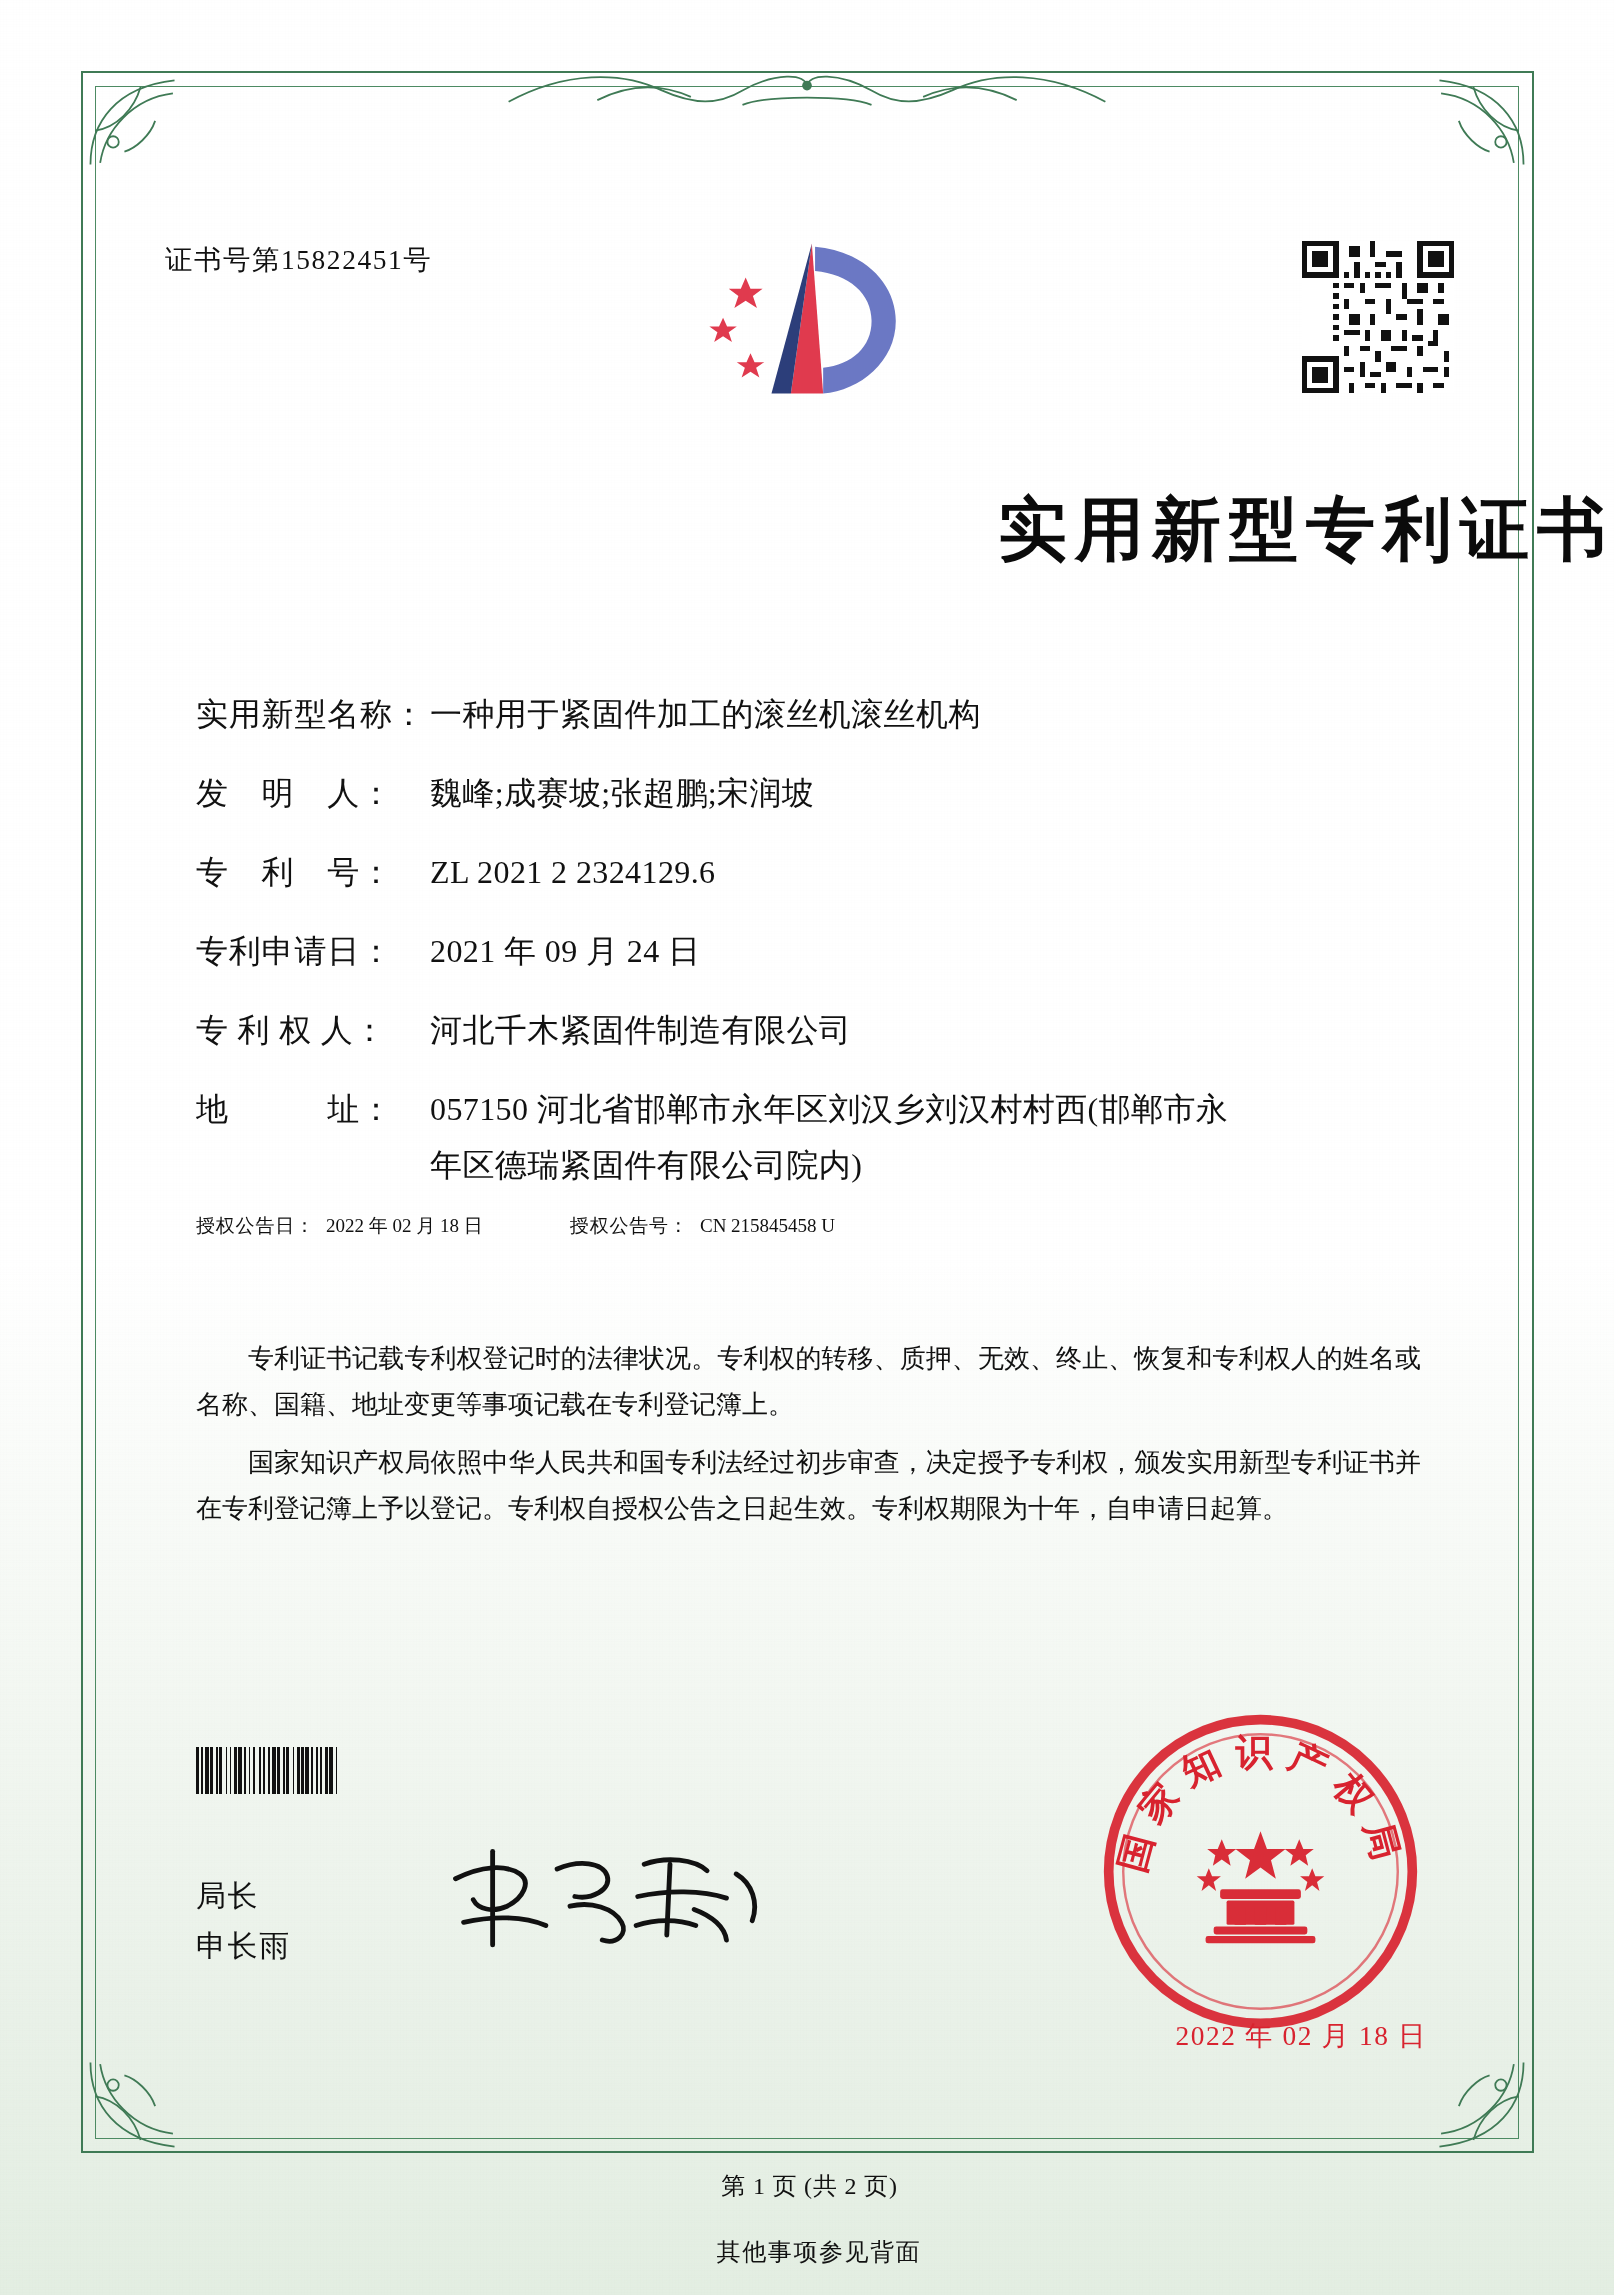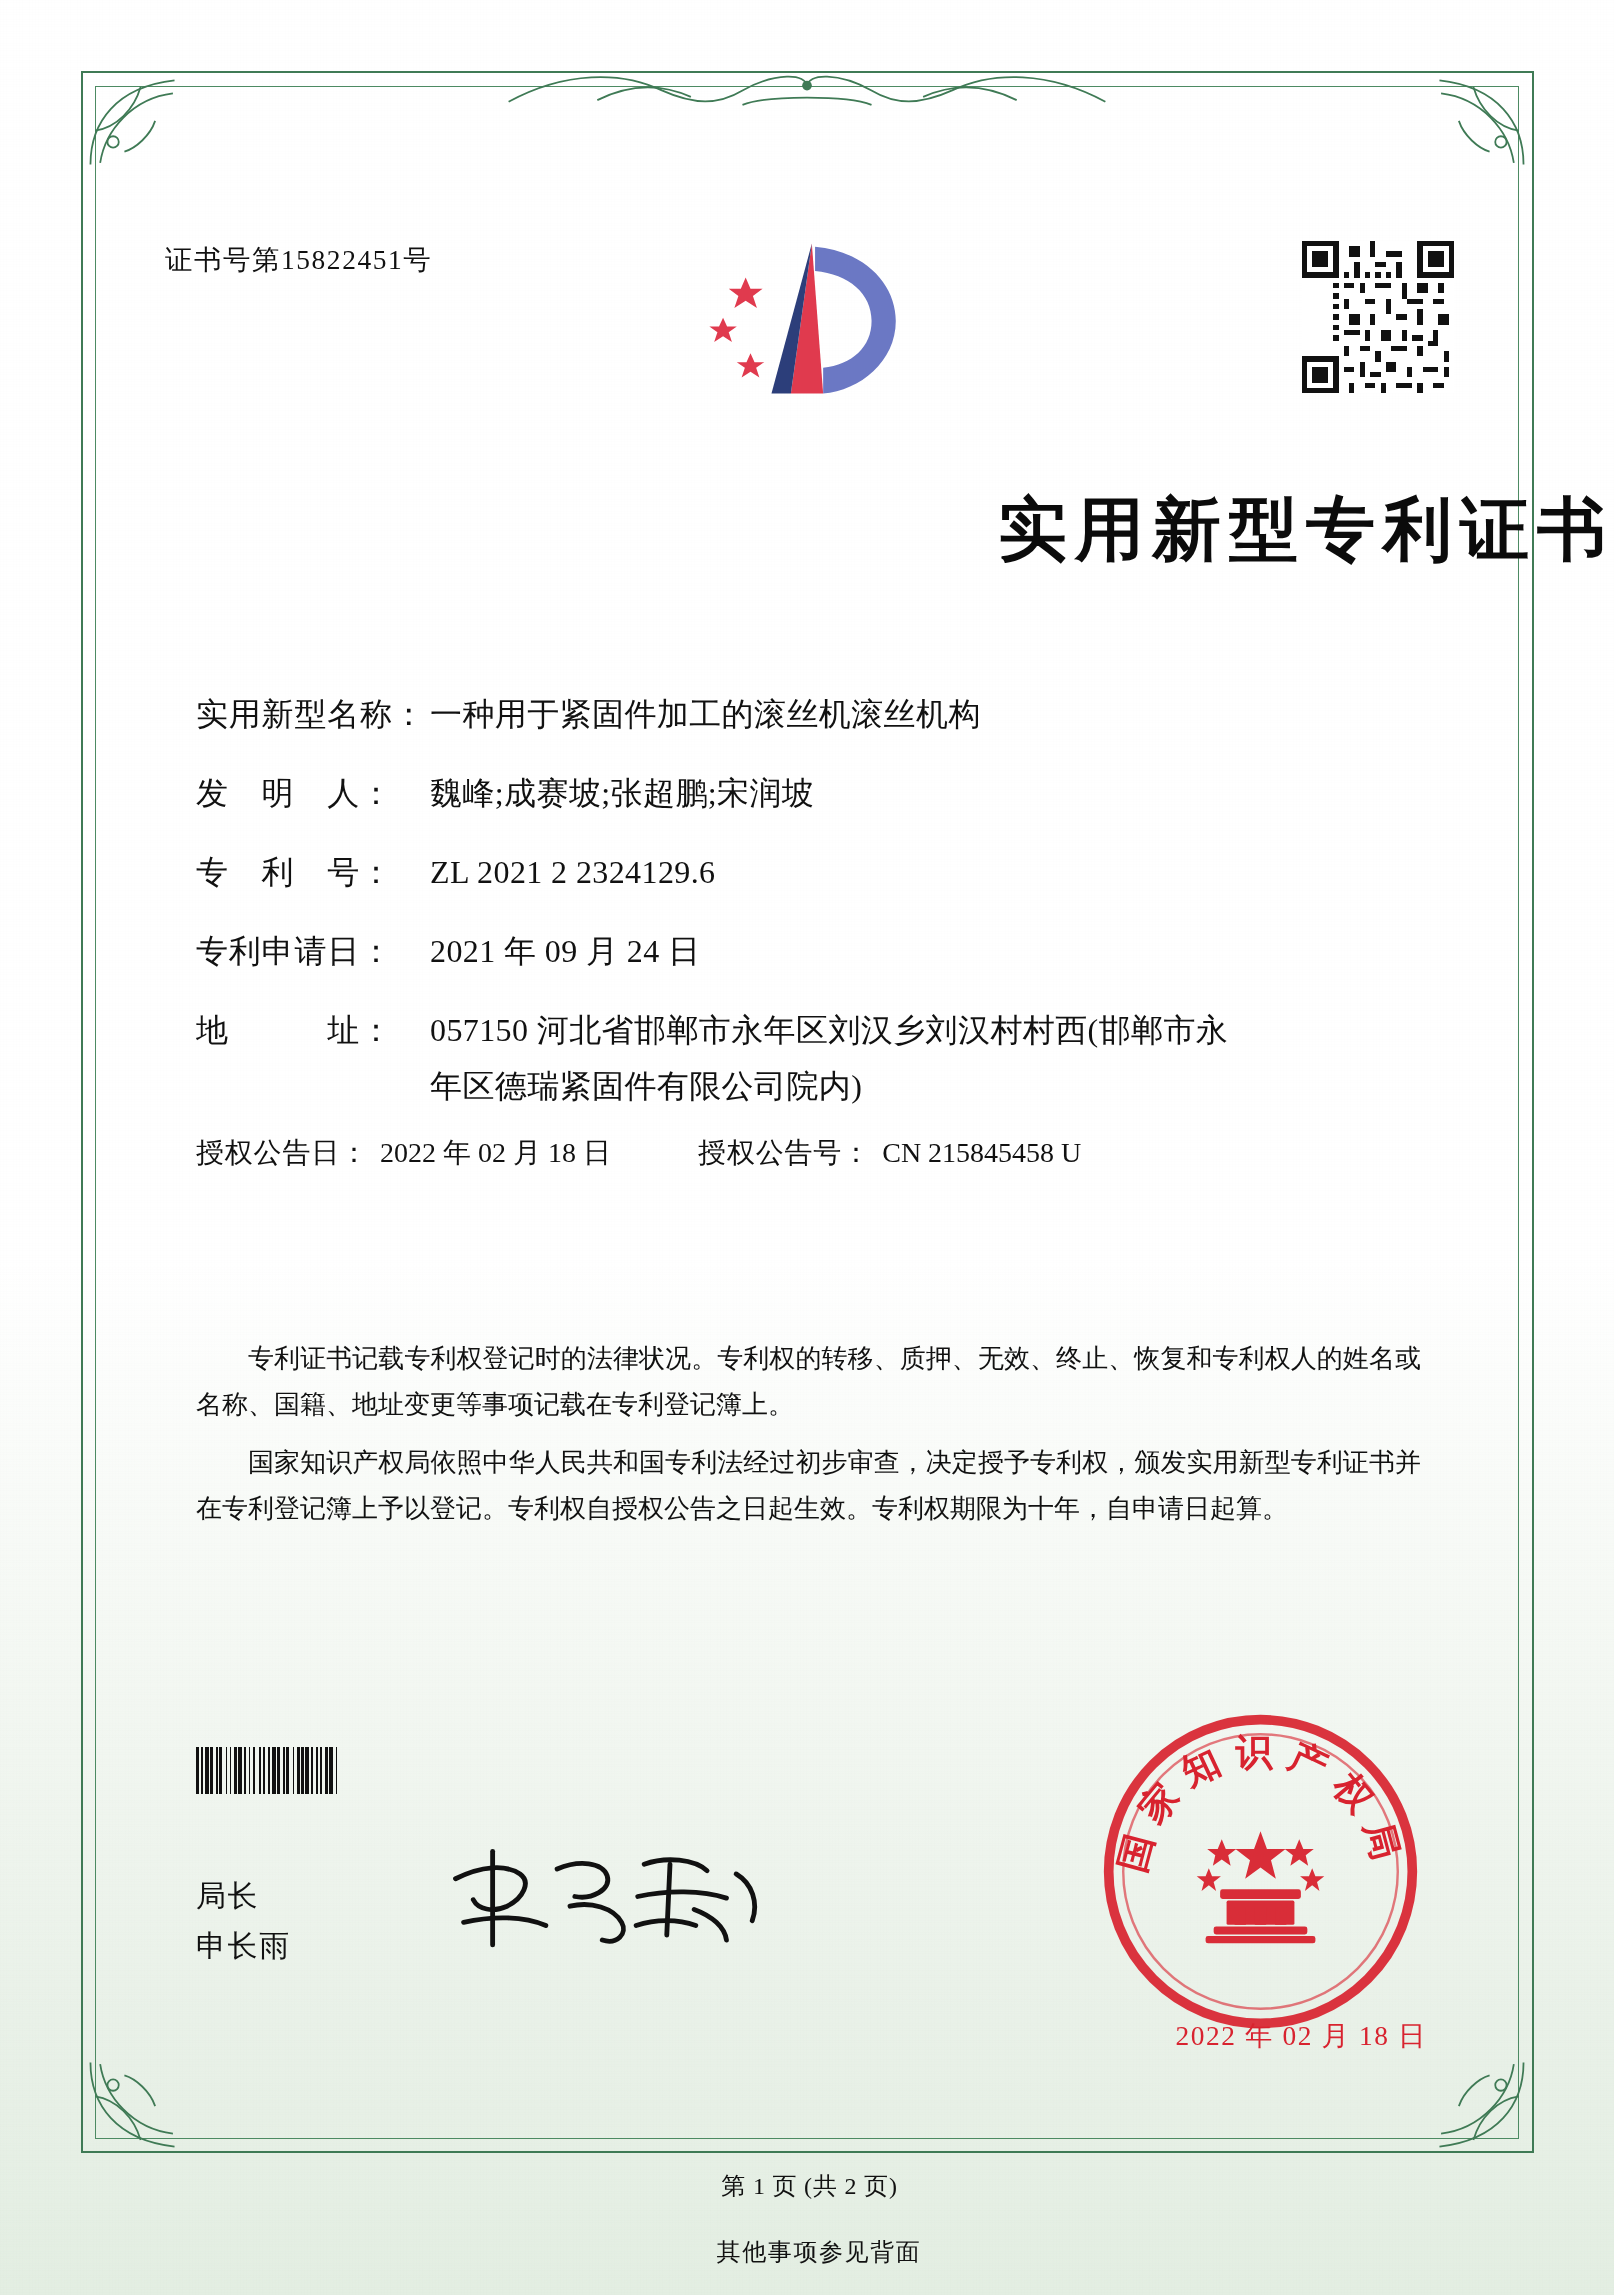--- a/index.html
+++ b/index.html
@@ -145,21 +145,21 @@
     flex: 1 1 auto;
     letter-spacing: 0.4px;
   }
   .fvalue .l2 { display: block; margin-top: 8px; }
 
   .frow.tight { margin-bottom: 24px; }
 
   .grant-row {
     display: flex;
     align-items: baseline;
-    font-size: 28px;
+    font-size: 19px;
     margin-top: 10px;
   }
   .grant-row .g-label { white-space: nowrap; letter-spacing: 0.8px; }
   .grant-row .g-value { margin-left: 11.3px; white-space: nowrap; }
   .grant-row .g-gap { width: 87px; display: inline-block; }
 
   
   .paras {
     position: absolute;
     left: 196px;
@@ -427,20 +427,24 @@
       <span class="fvalue">魏峰;成赛坡;张超鹏;宋润坡</span>
     </div>
     <div class="frow">
       <span class="flabel w1">专　利　号：</span>
       <span class="fvalue">ZL 2021 2 2324129.6</span>
     </div>
     <div class="frow">
       <span class="flabel w1">专利申请日：</span>
       <span class="fvalue">2021 年 09 月 24 日</span>
     </div>
+    <div class="frow">
+      <span class="flabel w1">专 利 权 人：</span>
+      <span class="fvalue">河北千木紧固件制造有限公司</span>
+    </div>
     <div class="frow tight">
       <span class="flabel w1">地　　　址：</span>
       <span class="fvalue">
         <span>057150 河北省邯郸市永年区刘汉乡刘汉村村西(邯郸市永</span>
         <span class="l2">年区德瑞紧固件有限公司院内)</span>
       </span>
     </div>
 
     <div class="grant-row">
       <span class="g-label">授权公告日：</span>

